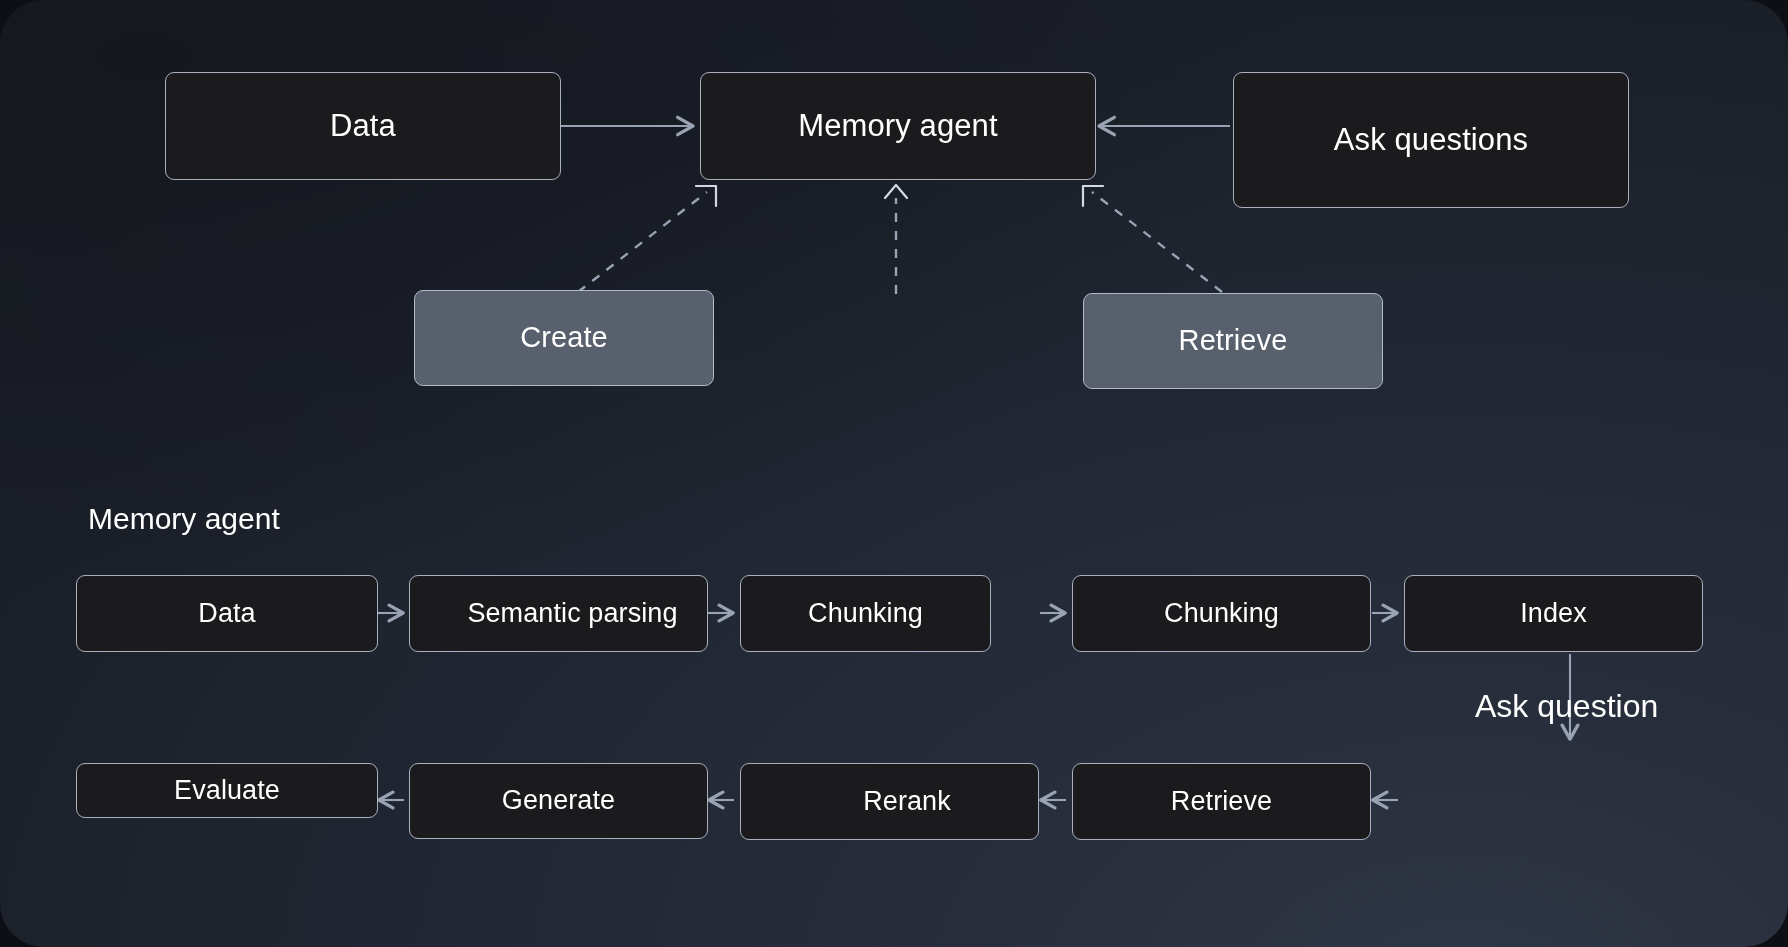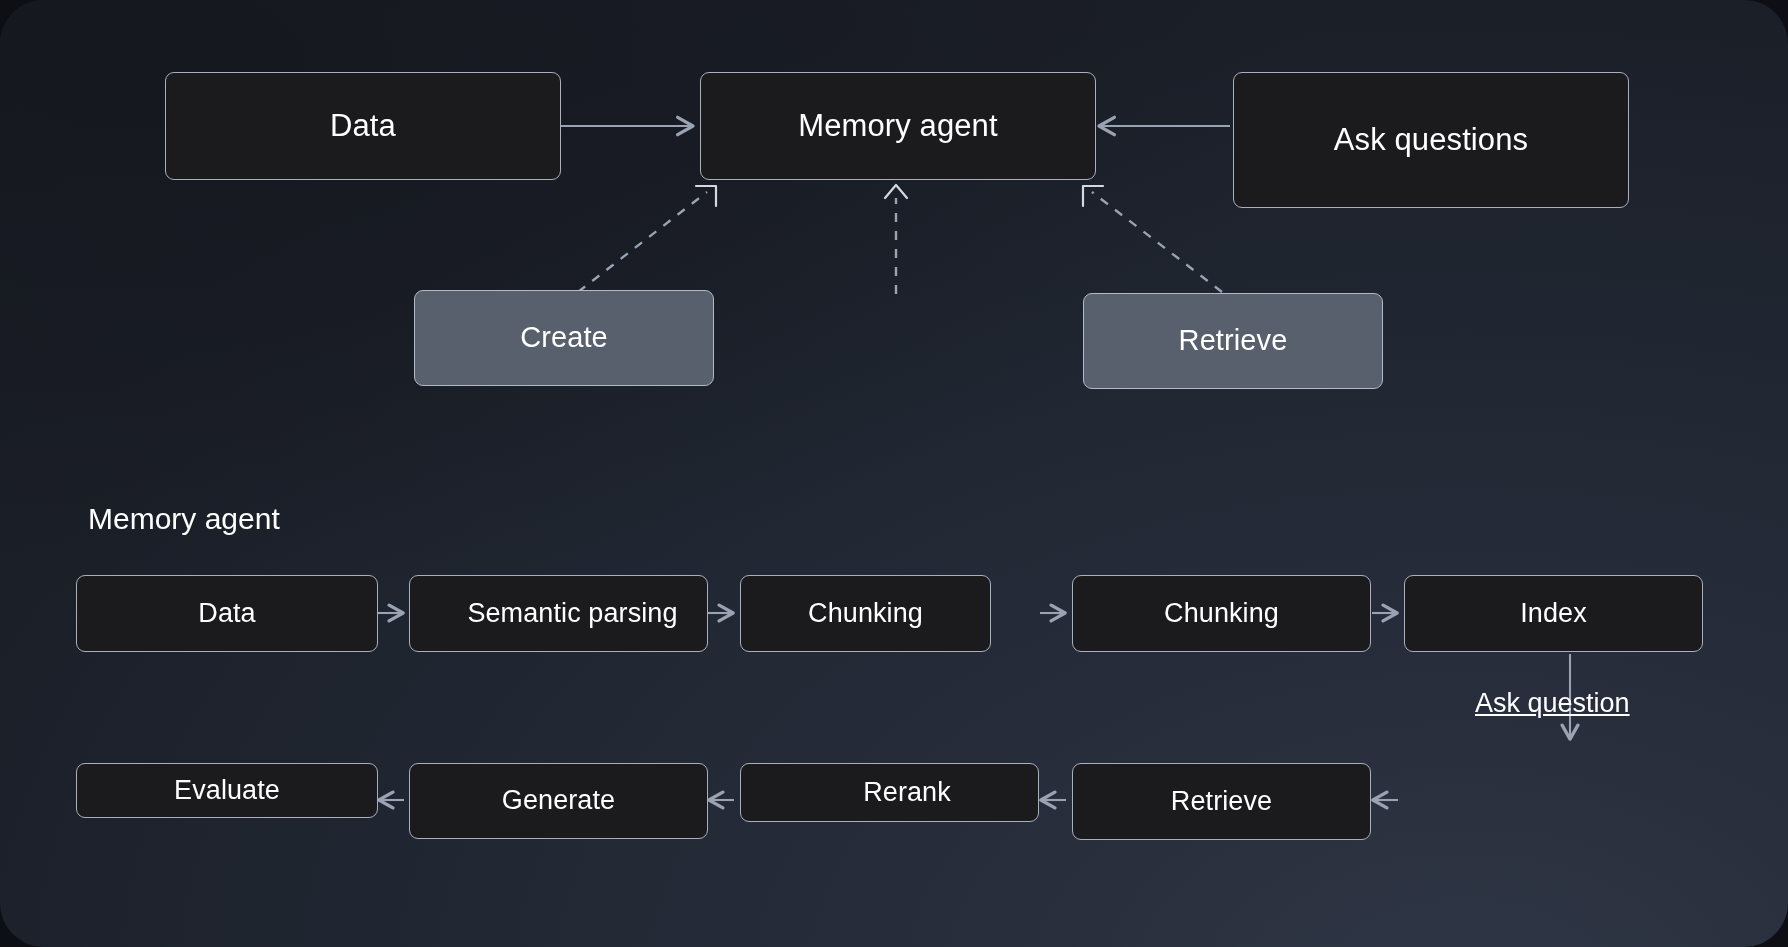--- a/index.html
+++ b/index.html
@@ -64,21 +64,21 @@
   .node.mid     { font-size: 29px; }
   .node.flow    { font-size: 27px; }
 
   .caption {
     position: absolute;
     color: #ffffff;
     z-index: 3;
     white-space: nowrap;
   }
   .caption.section { font-size: 30px; }
-  .caption.edge    { font-size: 27px; text-decoration: underline; }
+  .caption.edge    { font-size: 32px; }
 </style>
 </head>
 <body>
 
 <div id="canvas">
 
   <svg class="svg-layer" viewBox="0 0 1788 947" width="1788" height="947" xmlns="http://www.w3.org/2000/svg">
     <defs>
       <marker id="arrowOpen" viewBox="0 0 12 12" refX="10.5" refY="6" markerWidth="11" markerHeight="11" orient="auto-start-reverse">
         <path d="M 2 1.5 L 10 6 L 2 10.5" fill="none" stroke="#9aa3b4" stroke-width="1.7" stroke-linecap="round" stroke-linejoin="round"></path>
@@ -176,21 +176,21 @@
   <div class="caption edge" style="left:1475px; top:688px;">Ask question</div>
 
   <div class="node dark flow" style="left:76px; top:763px; width:302px; height:55px;">
     <span>Evaluate</span>
   </div>
 
   <div class="node dark flow" style="left:409px; top:763px; width:299px; height:76px;">
     <span>Generate</span>
   </div>
 
-  <div class="node dark flow" style="left:740px; top:763px; width:299px; height:59px;padding-left:35px;">
+  <div class="node dark flow" style="left:740px; top:763px; width:299px; height:77px;padding-left:35px;">
     <span>Rerank</span>
   </div>
 
   <div class="node dark flow" style="left:1072px; top:763px; width:299px; height:77px;">
     <span>Retrieve</span>
   </div>
 
 
 </div>
 

